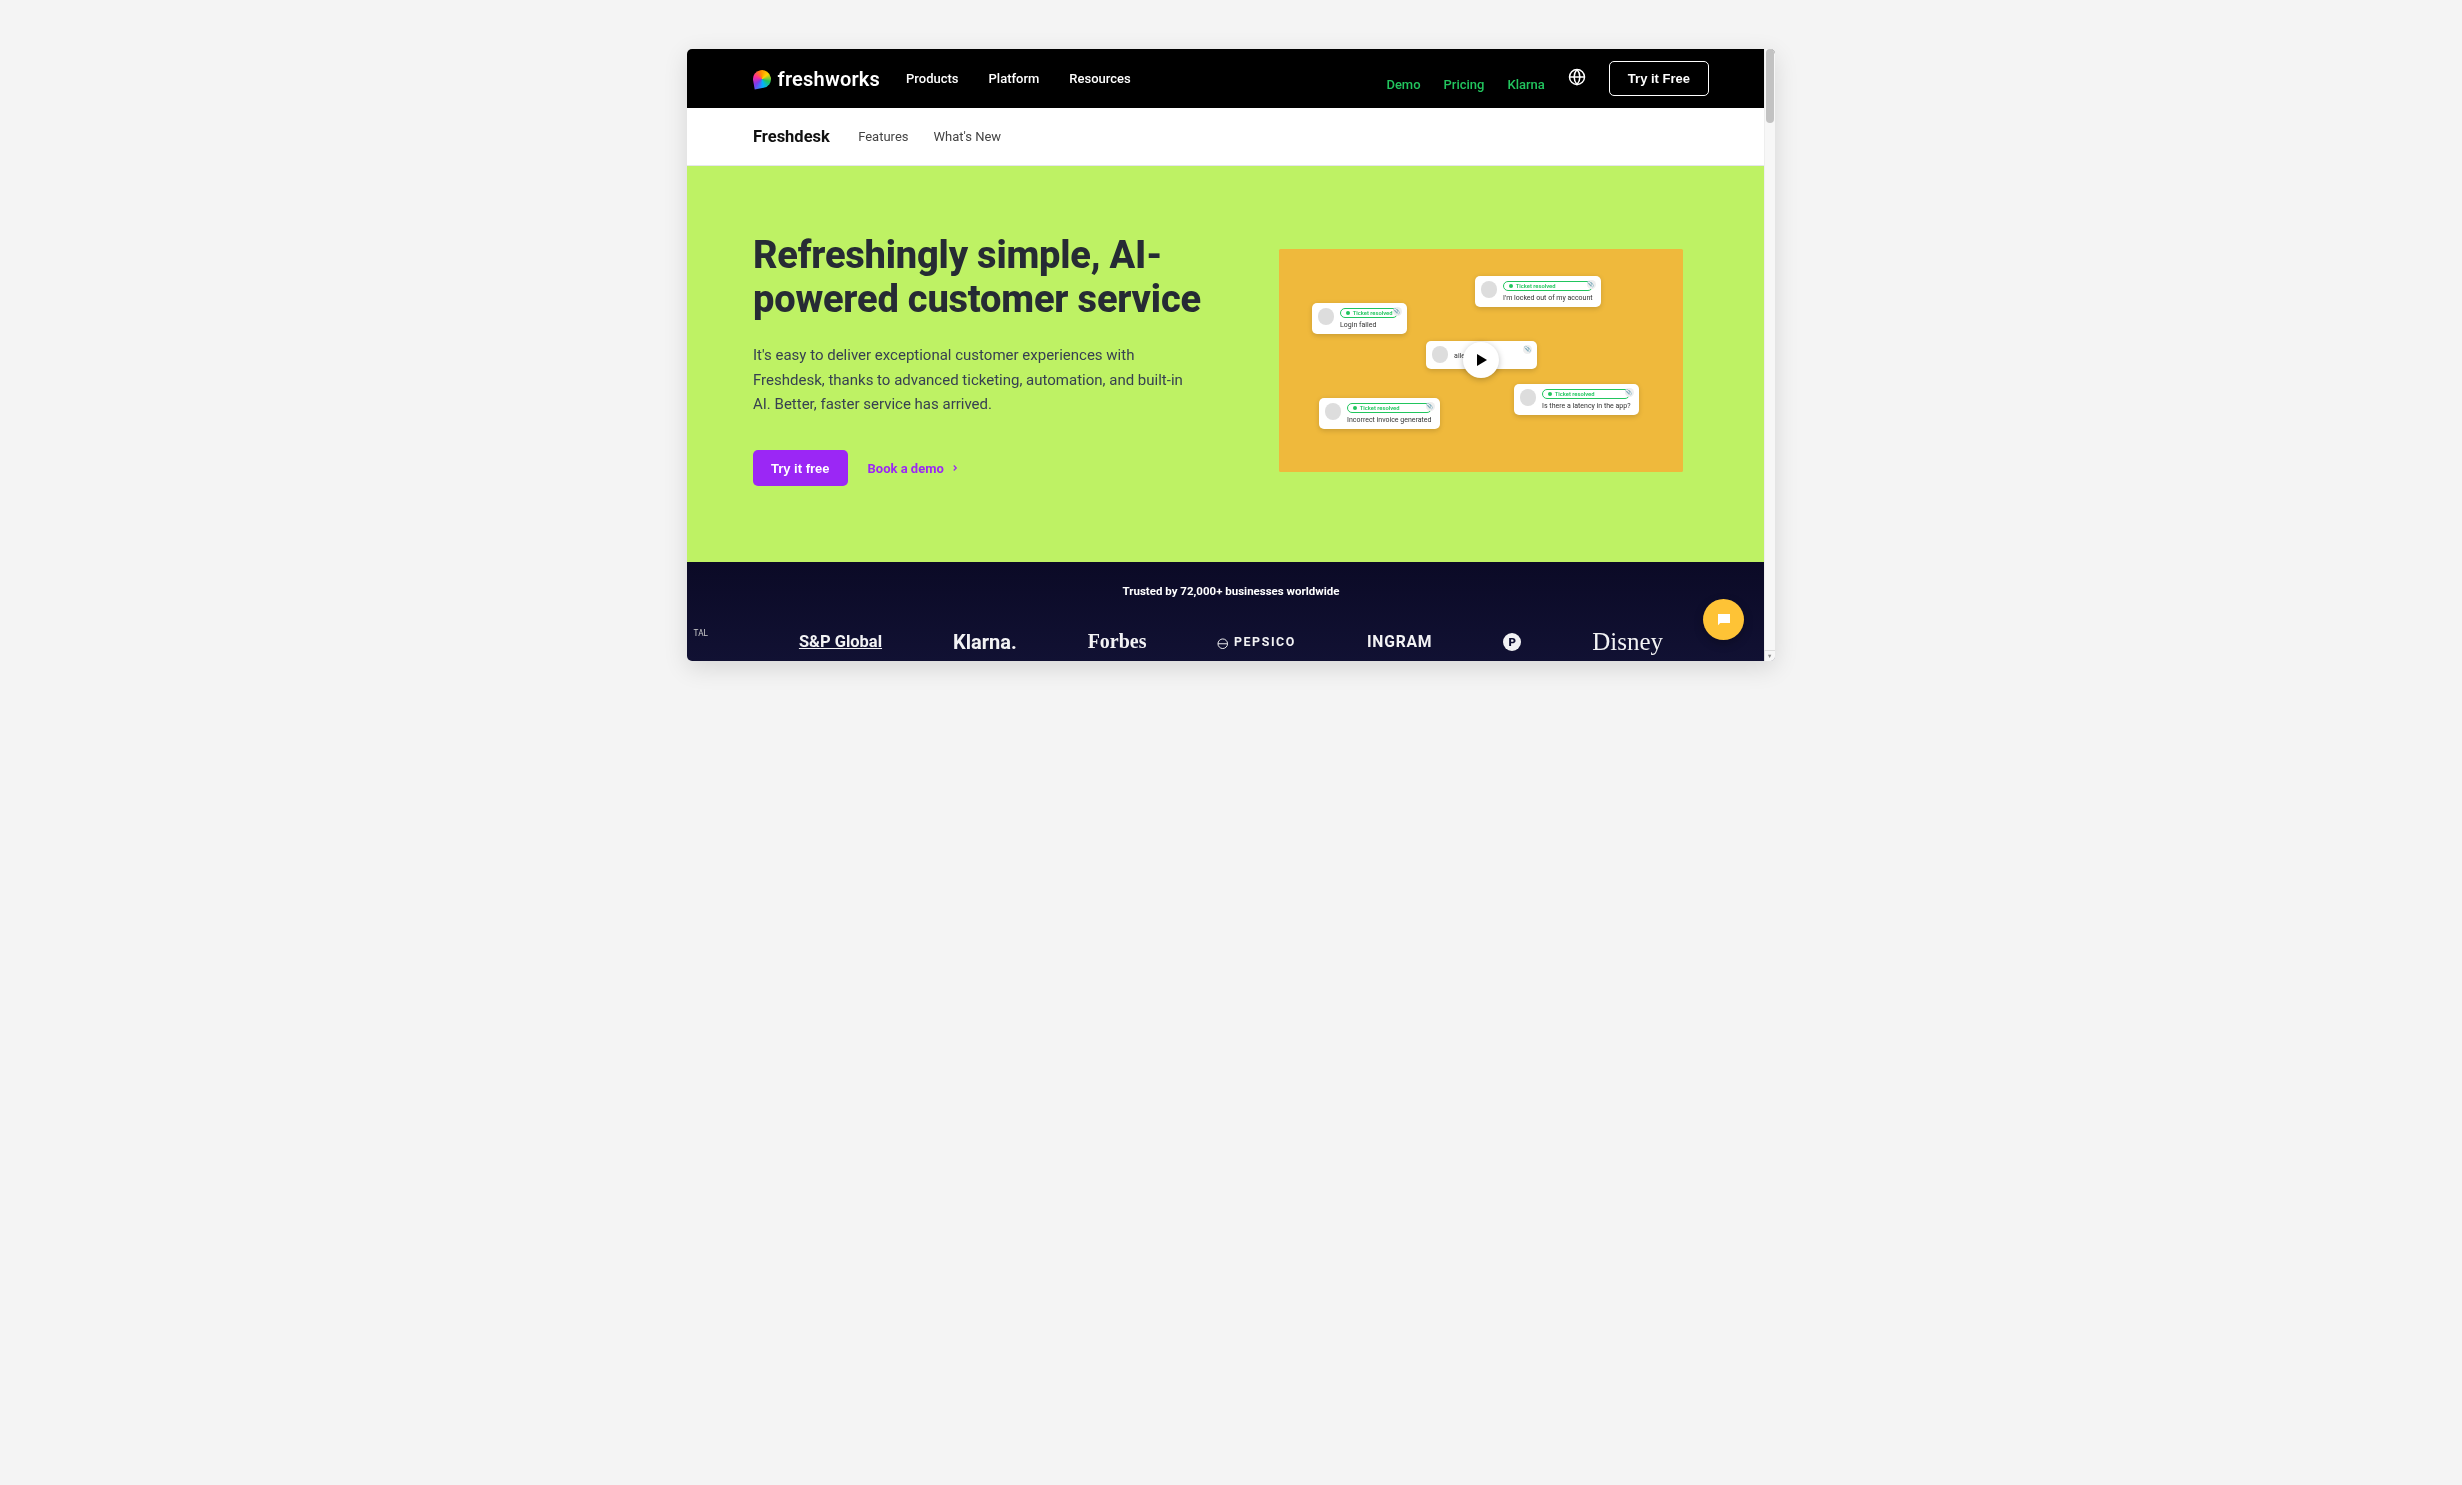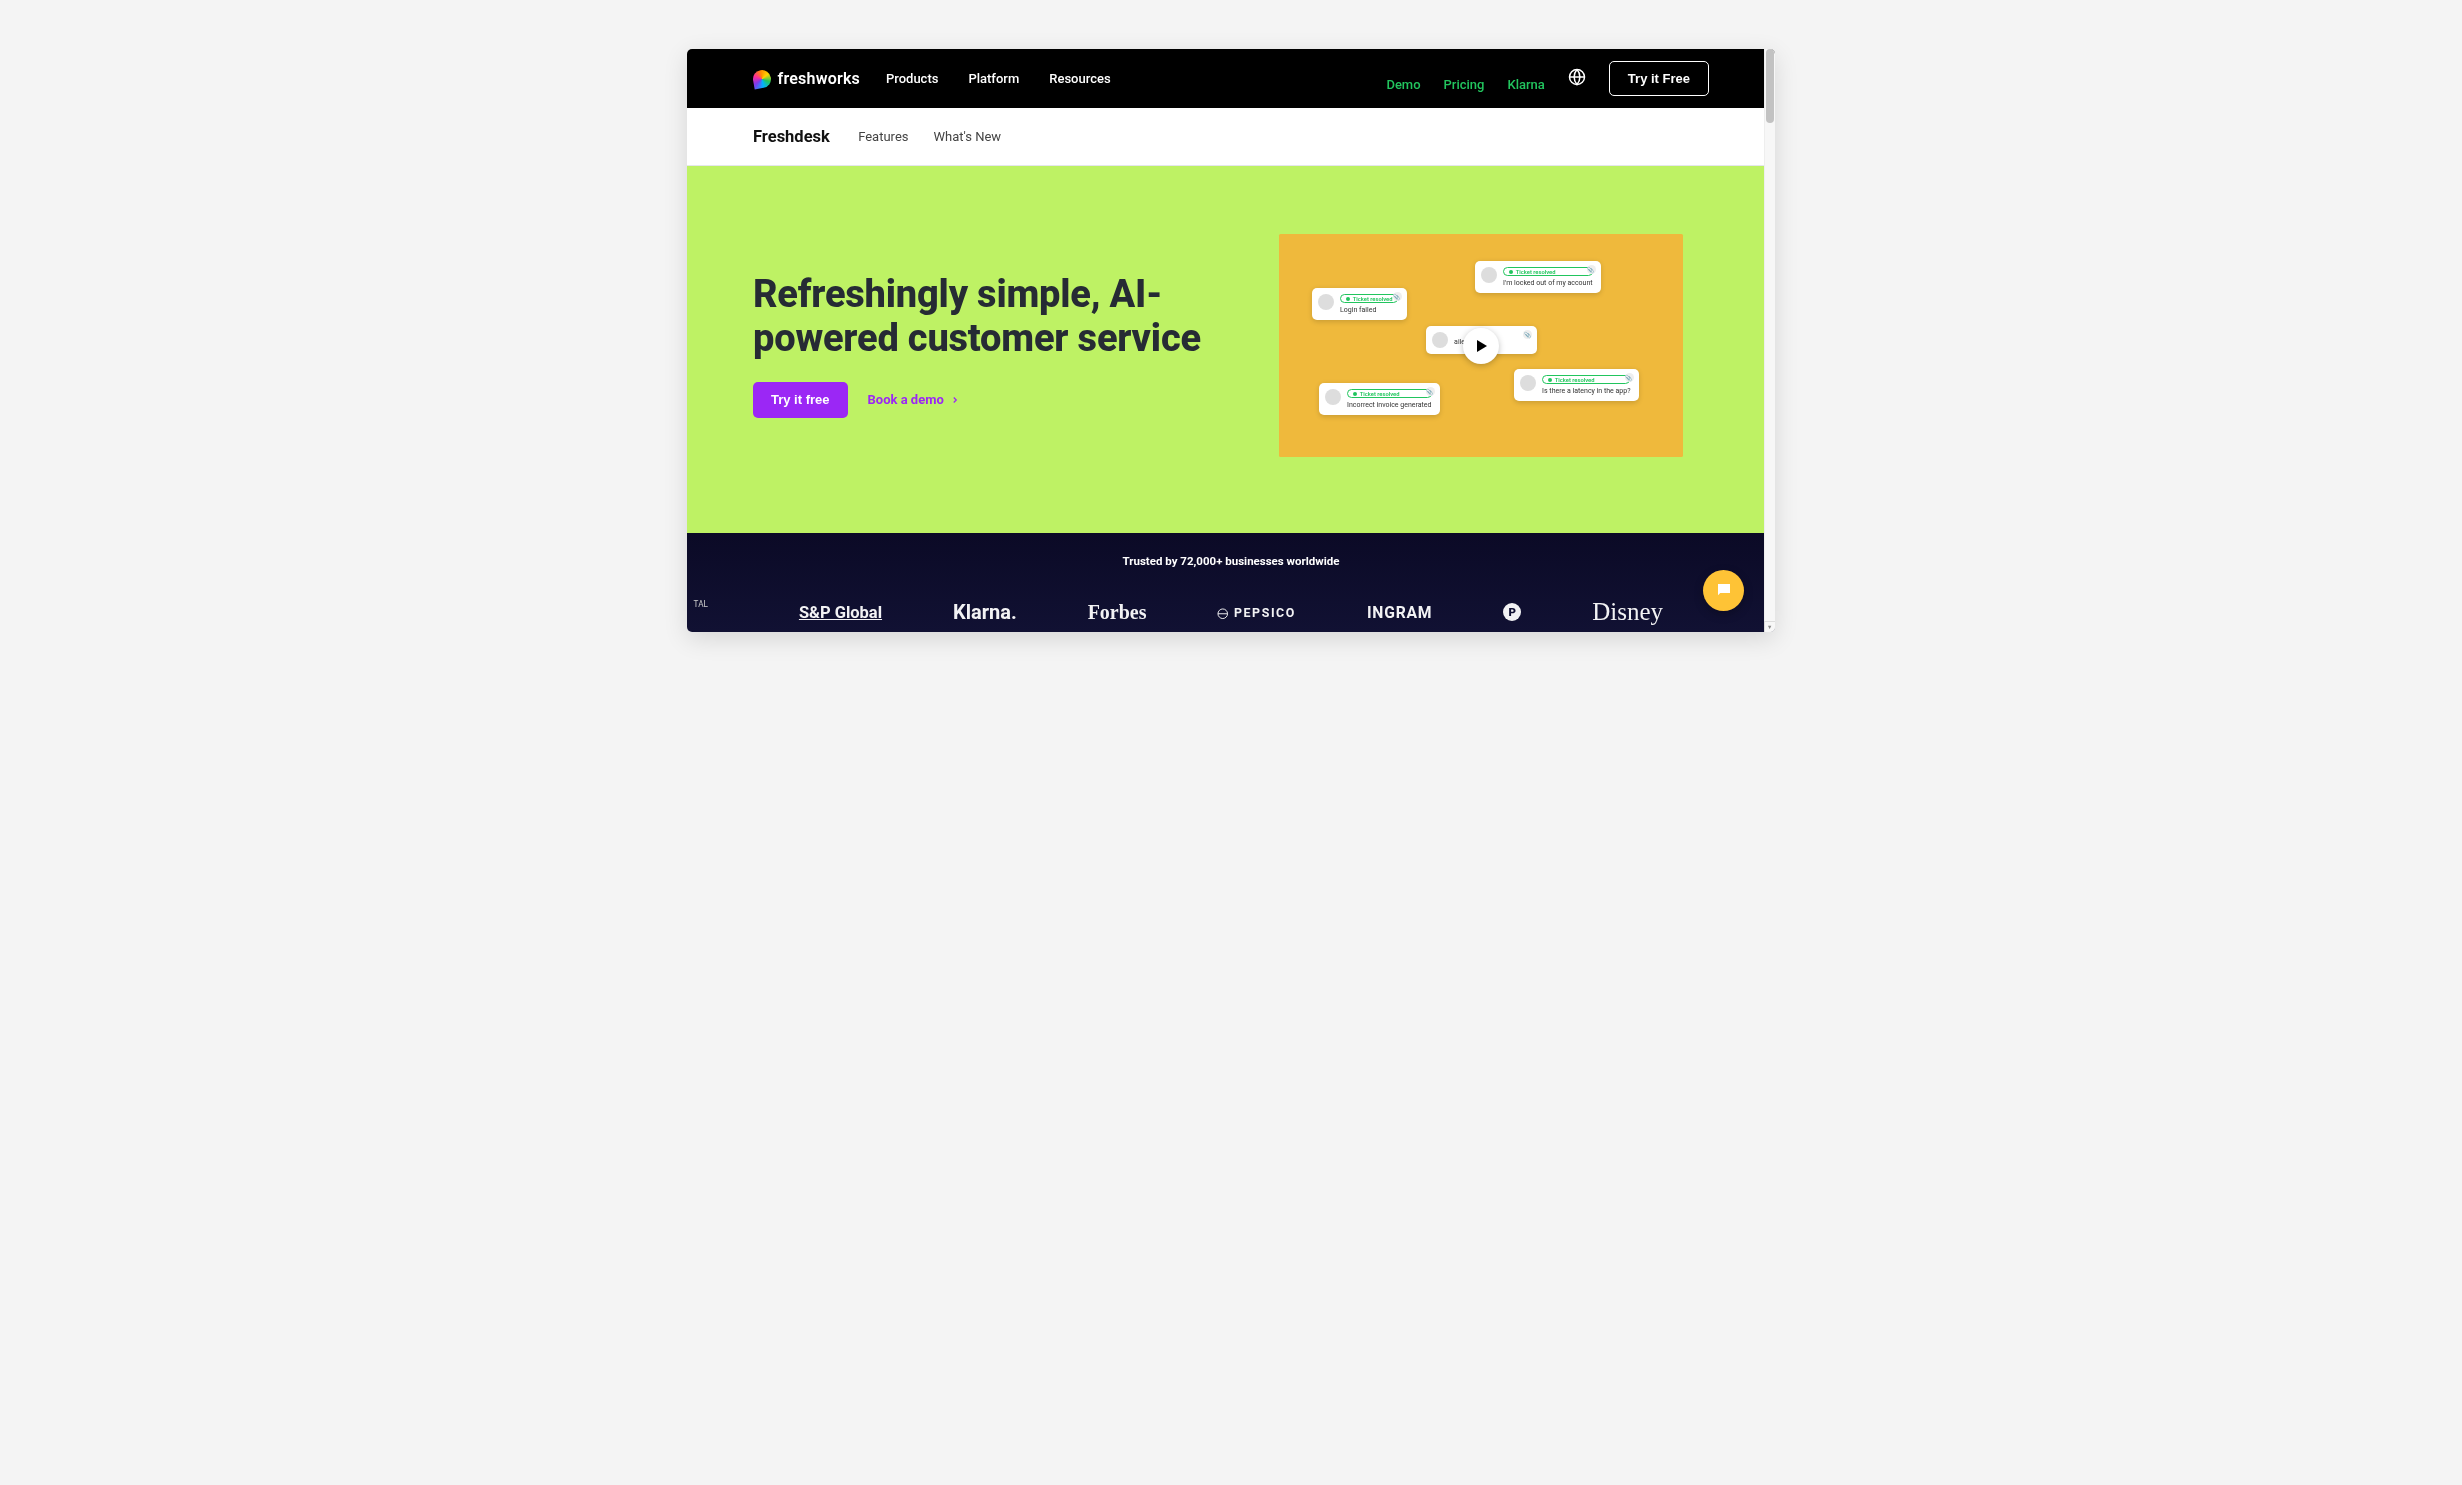--- a/index.html
+++ b/index.html
@@ -30,21 +30,21 @@
     background: #c2c2c2; border-radius: 4.1px;
   }
 
   .topbar { background: #000; display: flex; align-items: center; padding: 0 66px; height: 59px; }
   .logo { display: flex; align-items: center; gap: 6.6px; margin-right: 26px; }
   .logo-mark {
     width: 18px; height: 18px; border-radius: 50% 50% 50% 0;
     background: conic-gradient(#ff8a00,#ffd400,#21c55d,#00b3ff,#7c3aed,#ff2d95,#ff8a00);
     transform: rotate(-10deg);
   }
-  .logo-text { color: #fff; font-size: 16px; font-weight: 600; letter-spacing: 0.2px; }
+  .logo-text { color: #fff; font-size: 20px; font-weight: 600; letter-spacing: 0.2px; }
   .nav-left { display: flex; gap: 30px; }
   .nav-left a { color: #fff; text-decoration: none; font-size: 13px; font-weight: 500; }
   .nav-spacer { flex: 1; }
   .nav-right { display: flex; align-items: center; gap: 23px; }
   .nav-right a { color: #22c55e; text-decoration: none; font-size: 13px; font-weight: 500; margin-top: 12px; }
   .globe-icon { width: 18px; height: 18px; color: #fff; cursor: pointer; }
   .cta-outline {
     border: 1.2px solid #fff; color: #fff; background: transparent;
     border-radius: 5px; padding: 9px 18px; font-size: 13px; font-weight: 700;
     cursor: pointer;
@@ -142,20 +142,21 @@
 
   <div class="subbar">
     <span class="brand">Freshdesk</span>
     <a href="#">Features</a>
     <a href="#">What's New</a>
   </div>
 
   <section class="hero">
     <div class="hero-left">
       <h1>Refreshingly simple, AI-powered customer service</h1>
+      <p>It's easy to deliver exceptional customer experiences with Freshdesk, thanks to advanced ticketing, automation, and built-in AI. Better, faster service has arrived.</p>
       <div class="hero-cta">
         <button class="btn-primary">Try it free</button>
         <a class="link-secondary">
           <span>Book a demo</span>
           <svg class="chev" viewBox="0 0 24 24" fill="none" stroke="currentColor" stroke-width="3">
               <path d="M9 6l6 6-6 6"></path>
             </svg>
         </a>
       </div>
     </div>

